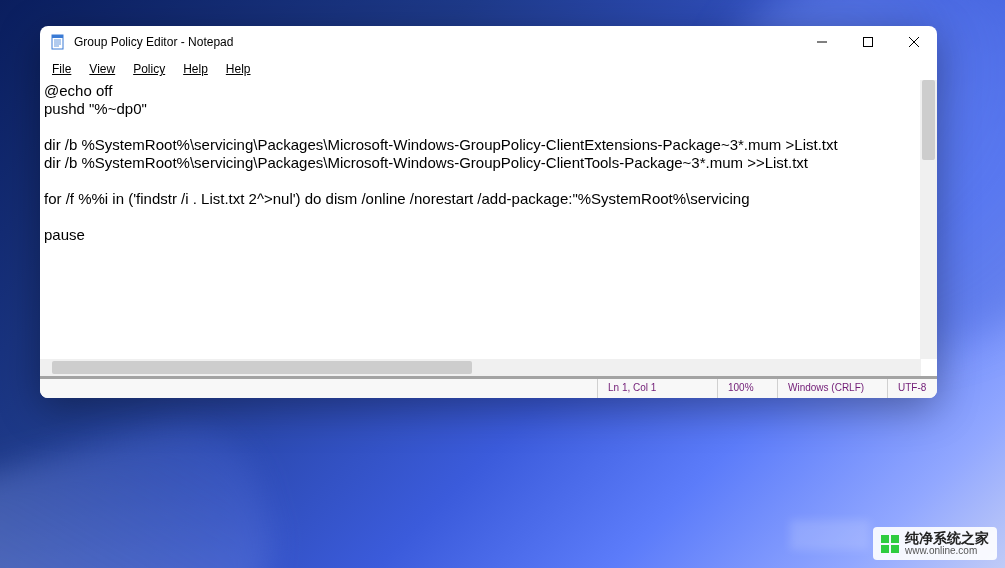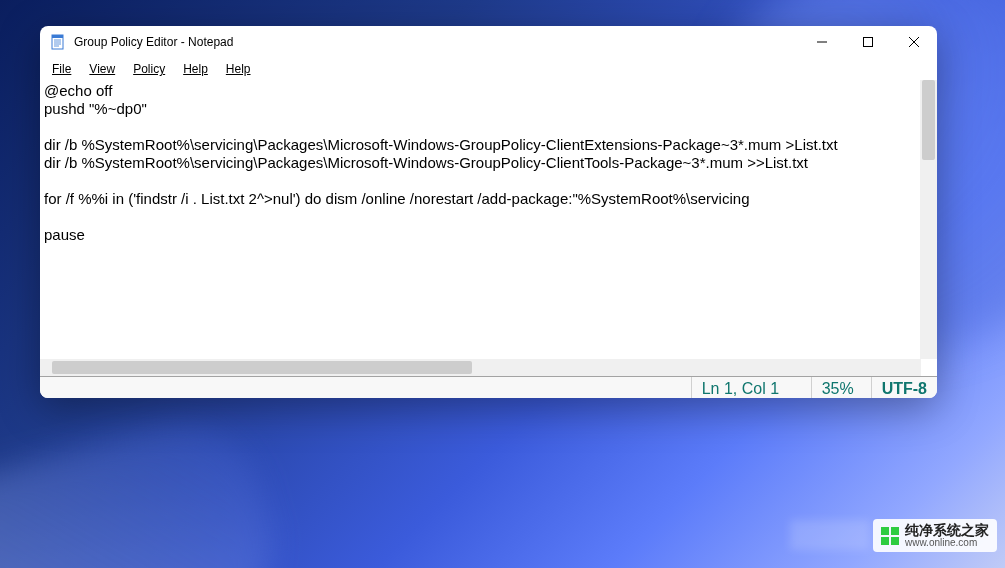--- a/index.html
+++ b/index.html
@@ -112,38 +112,38 @@
     }
     .scroll-h-thumb {
       position: absolute;
       top: 2px; bottom: 2px;
       left: 12px; width: 420px;
       background: #cdcdcd;
       border-radius: 2px;
     }
     .statusbar {
       height: 22px;
-      border-top: 1px solid #a3a3a3;
-      display: flex;
-      font-size: 16px;
-      color: #0f766e;
+      border-top: 3px solid #a3a3a3;
+      display: flex;
+      font-size: 10px;
+      color: #701a75;
       background: #f8f8f8;
     }
     .status-spacer { flex: 1; }
     .status-cell {
       border-left: 1px solid #d0d0d0;
       padding: 3px 10px;
       min-width: 60px;
     }
     .status-cell.pos { min-width: 120px; }
     .status-cell.eol { min-width: 110px; }
-    .status-cell.enc { min-width: 50px; text-align: left; font-weight: bold;}
+    .status-cell.enc { min-width: 50px; text-align: left;}
     .watermark {
       position: absolute;
-      right: 8px; bottom: 16px;
+      right: 8px; bottom: 8px;
       display: flex;
       align-items: center;
       gap: 6px;
       background: rgba(255,255,255,0.9);
       padding: 4px 8px;
       border-radius: 4px;
     }
     .wm-logo {
       width: 18px; height: 18px;
       display: grid;
@@ -224,21 +224,22 @@
       <div class="scroll-v-thumb"></div>
     </div>
     <div class="scroll-h">
       <div class="scroll-h-thumb"></div>
     </div>
   </div>
 
   <div class="statusbar">
     <div class="status-spacer"></div>
     <div class="status-cell pos">Ln 1, Col 1</div>
-    <div class="status-cell">35%</div>
+    <div class="status-cell">100%</div>
+    <div class="status-cell eol">Windows (CRLF)</div>
     <div class="status-cell enc">UTF-8</div>
   </div>
 </div>
 
 <div class="watermark">
   <div class="wm-logo">
     <span></span>
       <span></span>
       <span></span>
       <span></span>

